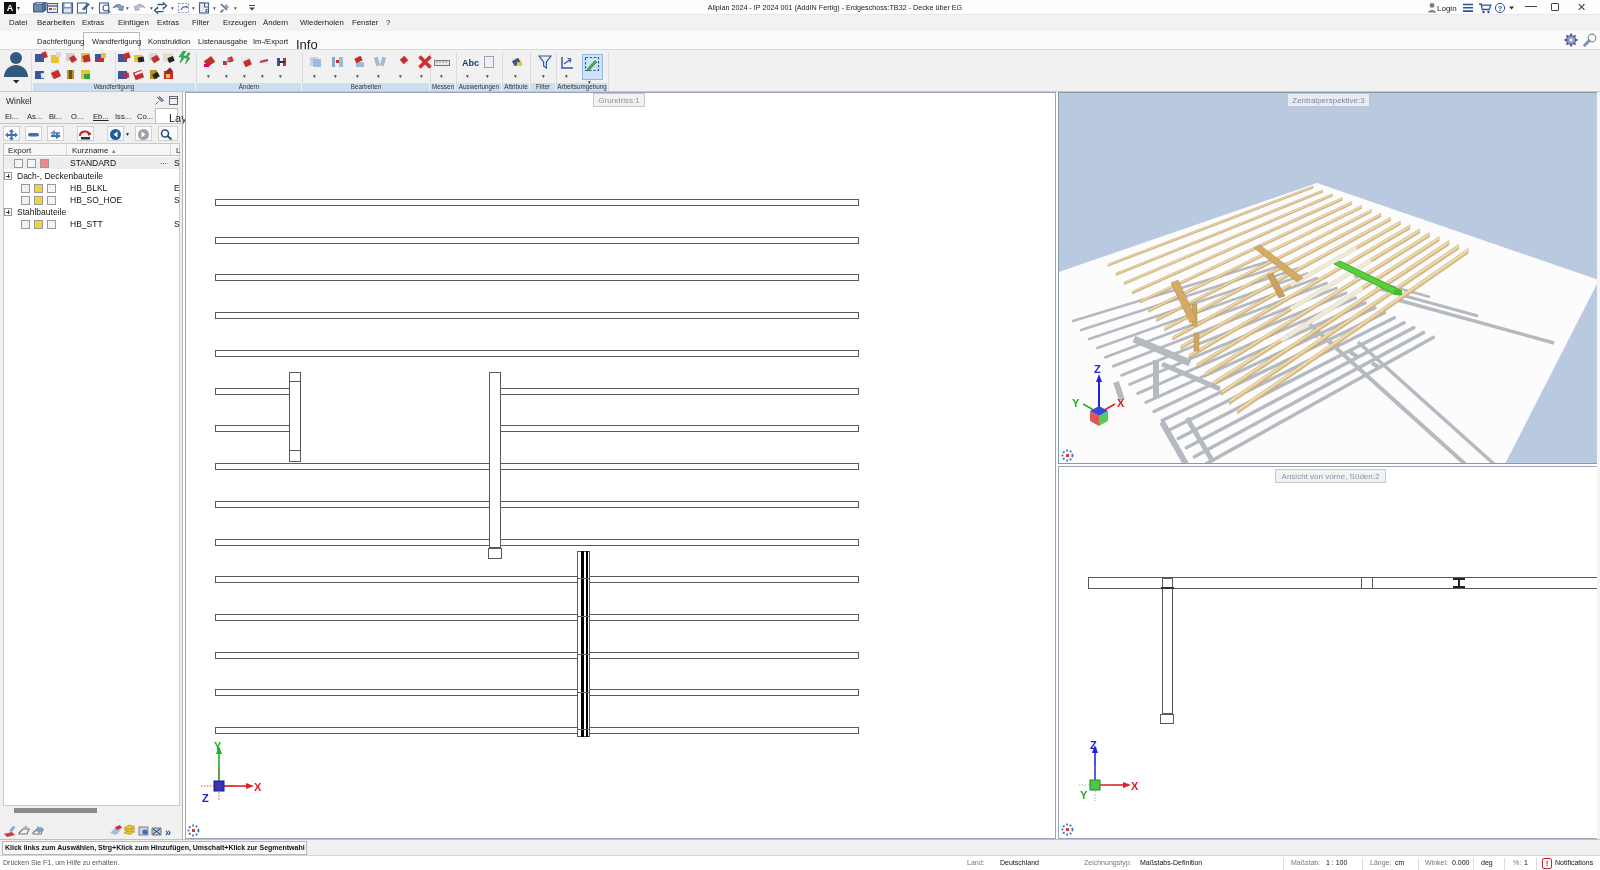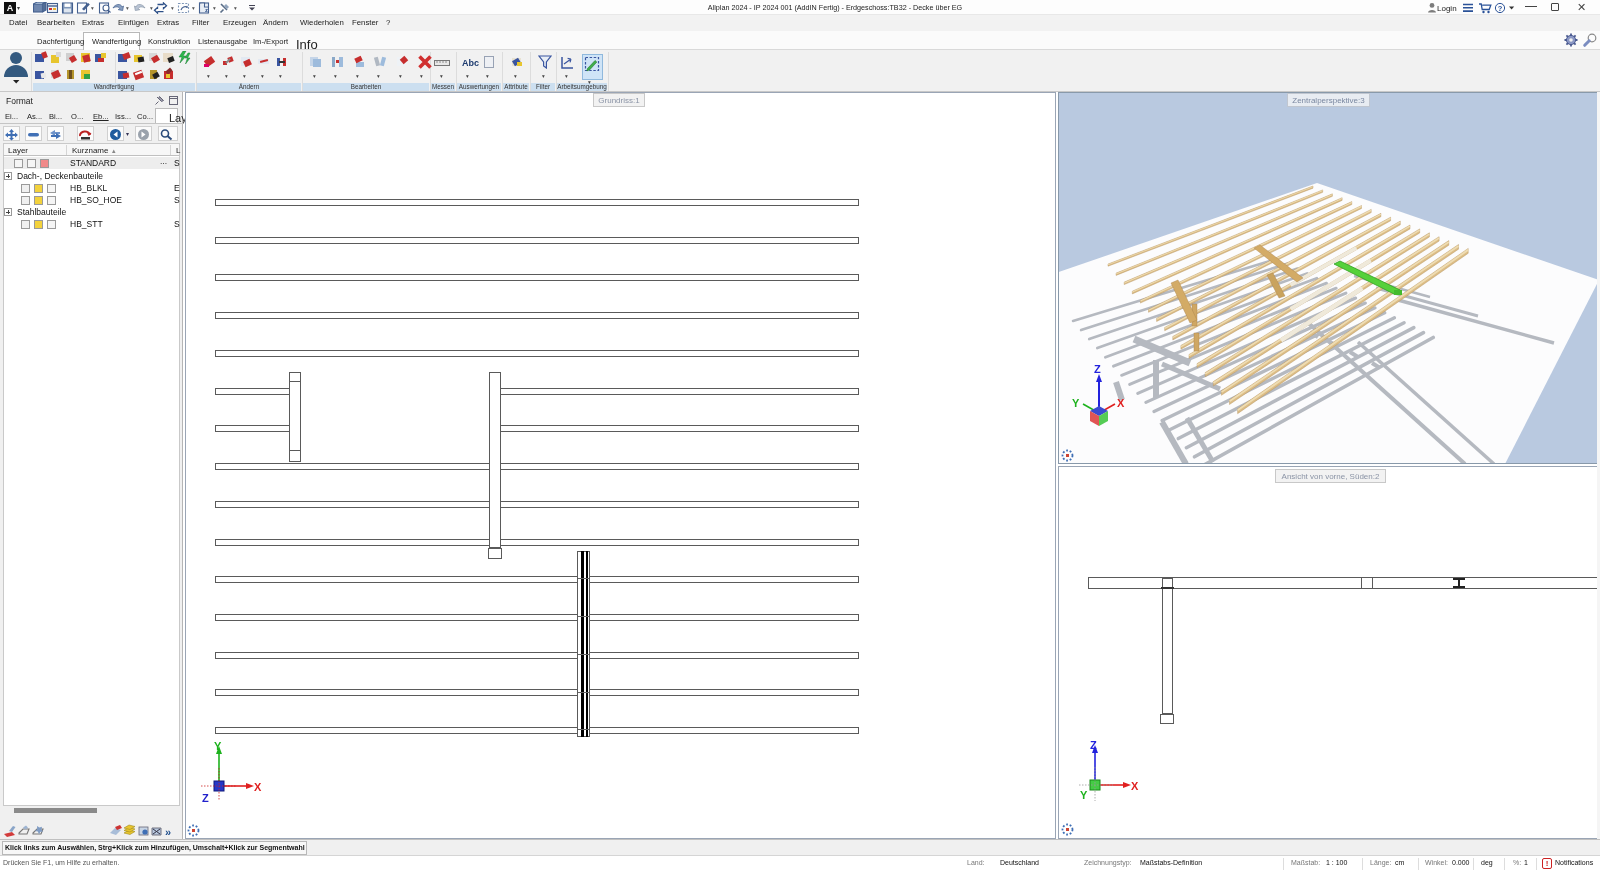--- a/index.html
+++ b/index.html
@@ -279,21 +279,21 @@
 <circle cx="8" cy="8" r="1.8" fill="#f0f0f0"></circle>
 <g stroke="#4a5a90" stroke-width="1.8">
         <path d="M8 1.5 v2 M8 12.5 v2 M1.5 8 h2 M12.5 8 h2 M3.4 3.4 l1.5 1.5 M11.1 11.1 l1.5 1.5 M12.6 3.4 l-1.5 1.5 M4.9 11.1 l-1.5 1.5"></path>
       </g>
 <circle cx="29" cy="6" r="3.8" fill="#fcfcfc" stroke="#888" stroke-width="1.2"></circle>
 <path d="M26.2 8.8 l-4.5 4.5" stroke="#7a8cc0" stroke-width="3" stroke-linecap="round"></path>
 </g>
   </svg>
 <div style="position:absolute;left:0px;top:91px;width:1600px;height:1px;background:#c8c8c8;"></div>
 <div style="position:absolute;left:0px;top:92px;width:183px;height:747px;background:#f0f0f0;border-right:1px solid #b5b5b5;"></div>
-<div style="position:absolute;left:6px;top:96px;width:60px;height:12px;font-size:8.5px;color:#222;">Format</div>
+<div style="position:absolute;left:6px;top:96px;width:60px;height:12px;font-size:8.5px;color:#222;">Winkel</div>
 <svg class="ab" style="left:154px;top:96px" width="24" height="10" viewBox="0 0 24 10">
 <g fill="none" stroke="#667" stroke-width="1">
       <path d="M3 1 l4 4 M1.5 8.5 l3 -3 M5.5 0.5 l4 4 l-2 1 l-3 -3 Z" fill="#99a"></path>
       <rect x="15.5" y="0.5" width="8" height="8"></rect>
       <path d="M15.5 2.5 h8"></path>
     </g>
   </svg>
 <div style="position:absolute;left:155px;top:108px;width:23px;height:15px;background:#fff;border:1px solid #bbb;border-bottom:none;"></div>
 <div style="position:absolute;left:5px;top:112px;font-size:7.6px;color:#222;">Ei...</div>
 <div style="position:absolute;left:27px;top:112px;font-size:7.6px;color:#222;">As...</div>
@@ -326,21 +326,21 @@
 <div style="position:absolute;left:126px;top:131px;width:6px;height:6px;color:#335;font-size:6px;line-height:6px;">▾</div>
 <div class="ab" style="left:135px;top:126px;width:17px;height:15px;background:#fbfbfb;border:1px solid #d0d0d0;"><svg width="15" height="13" viewBox="0 0 15 13">
       <circle cx="7.5" cy="6.5" r="5.5" fill="#9aa2ac"></circle>
       <path d="M5.5 3.5 L9.5 6.5 L5.5 9.5 Z" fill="#fff"></path>
     </svg></div>
 <div class="ab" style="left:158px;top:126px;width:20px;height:15px;background:#fbfbfb;border:1px solid #d0d0d0;"><svg width="15" height="13" viewBox="0 0 15 13">
       <circle cx="6" cy="5.5" r="3.5" fill="none" stroke="#2a4a7a" stroke-width="1.6"></circle>
       <path d="M8.5 8 l4 3.5" stroke="#2a4a7a" stroke-width="2"></path>
     </svg></div>
 <div style="position:absolute;left:3px;top:143px;width:177px;height:13px;background:#f7f7f7;border:1px solid #c9c9c9;border-bottom:1px solid #c0c0c0;"></div>
-<div style="position:absolute;left:8px;top:146px;font-size:8px;color:#222;">Layer</div>
+<div style="position:absolute;left:8px;top:146px;font-size:8px;color:#222;">Export</div>
 <div style="position:absolute;left:72px;top:146px;font-size:8px;color:#222;">Kurzname</div>
 <div style="position:absolute;left:112px;top:147px;width:8px;height:8px;color:#888;font-size:7px;">▴</div>
 <div style="position:absolute;left:176px;top:146px;font-size:8px;color:#222;">L</div>
 <div style="position:absolute;left:66px;top:145px;width:1px;height:10px;background:#d5d5d5;"></div>
 <div style="position:absolute;left:170px;top:145px;width:1px;height:10px;background:#d5d5d5;"></div>
 <div style="position:absolute;left:3px;top:156px;width:177px;height:650px;background:#fff;border:1px solid #c9c9c9;border-top:none;"></div>
 <div style="position:absolute;left:4px;top:157px;width:175px;height:12px;background:#ededed;"></div>
 <div style="position:absolute;left:14px;top:159px;width:9px;height:9px;background:#f5f5f5;border:1px solid #9a9a9a;"></div>
 <div style="position:absolute;left:27px;top:159px;width:9px;height:9px;background:#f5f5f5;border:1px solid #9a9a9a;"></div>
 <div style="position:absolute;left:40px;top:159px;width:9px;height:9px;background:#f08a8a;border:1px solid #9a9a9a;"></div>

